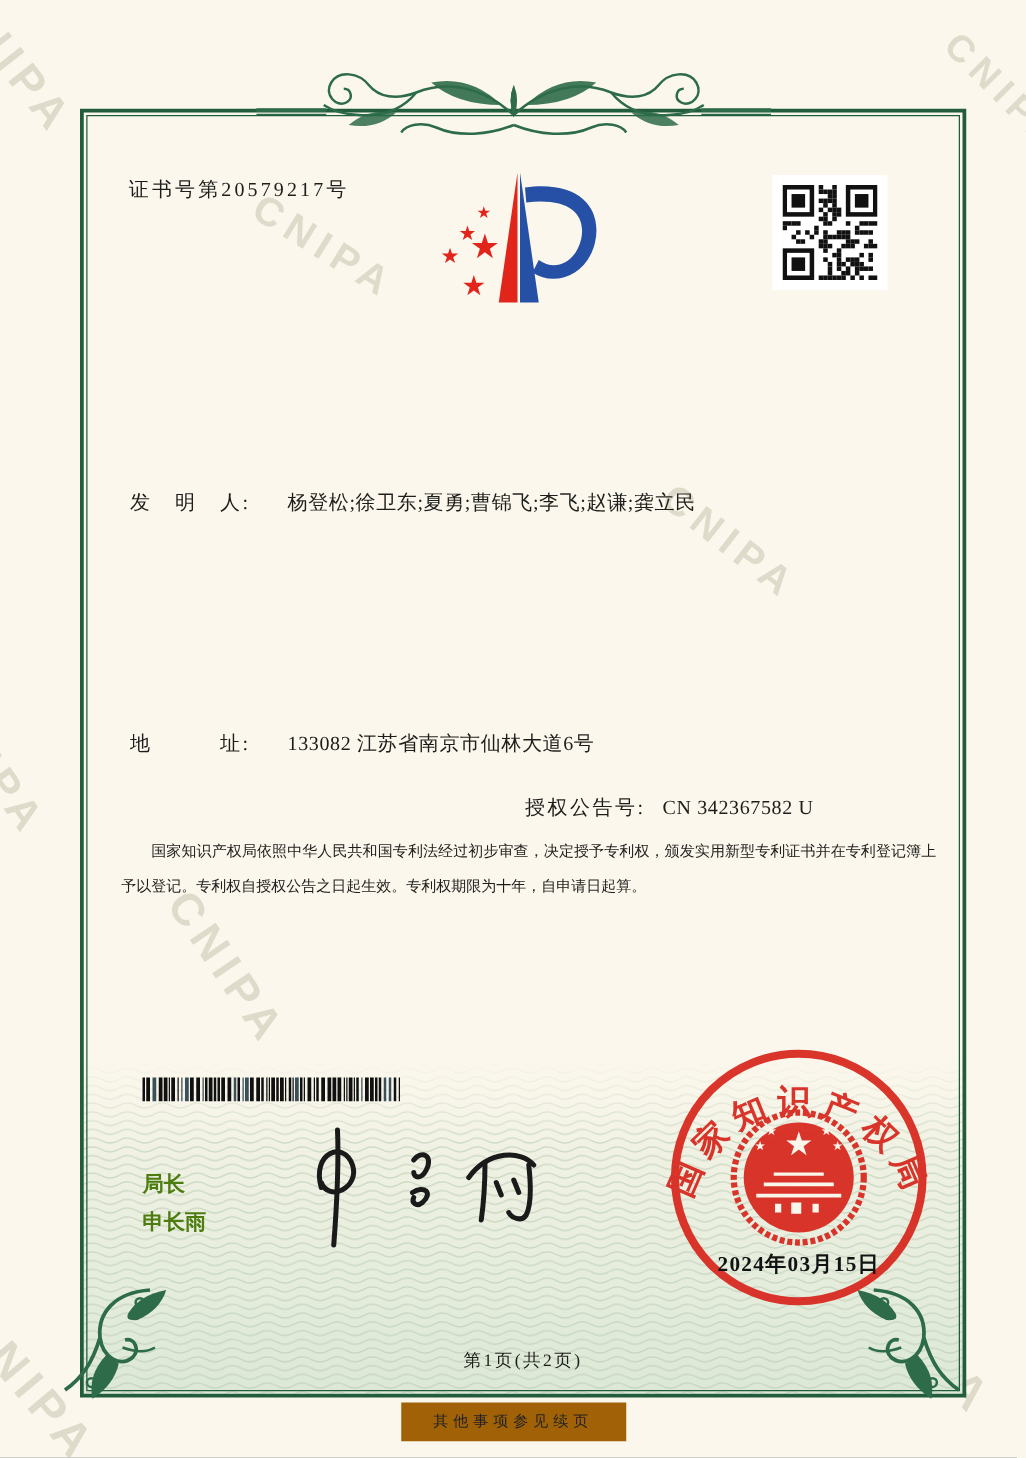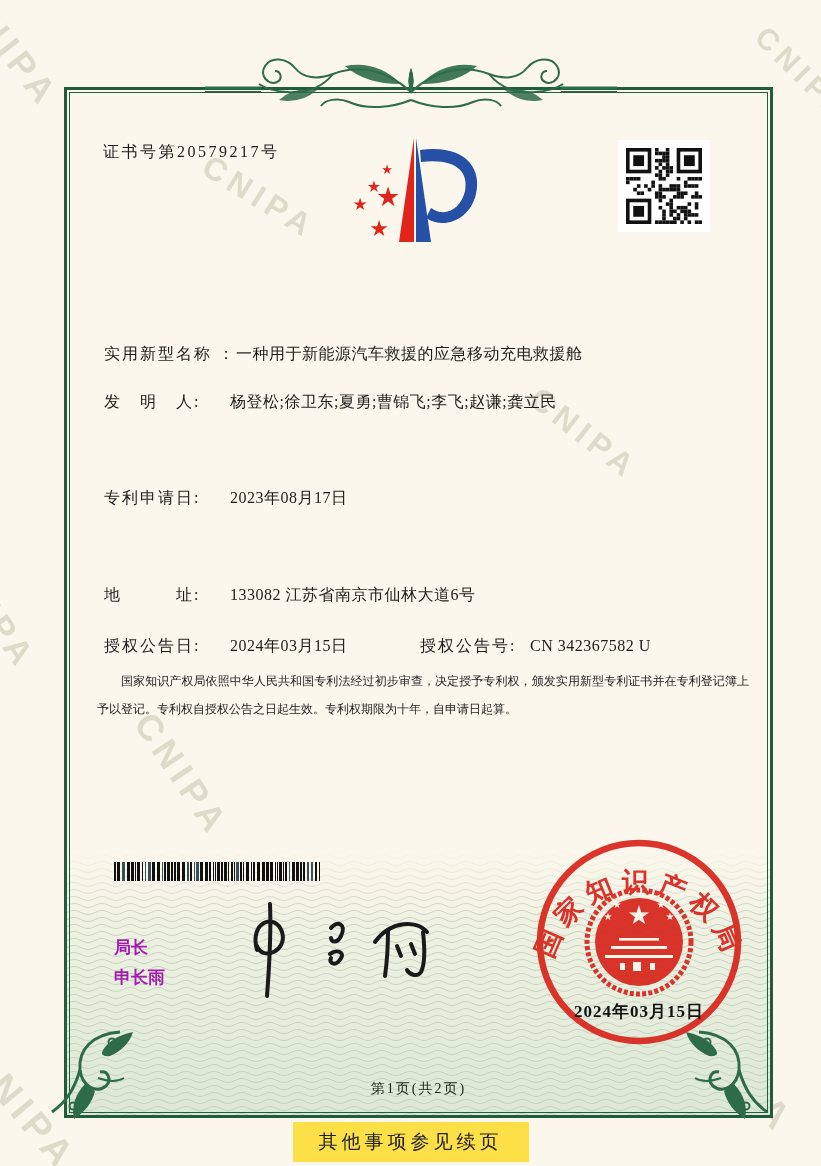--- a/index.html
+++ b/index.html
@@ -27,30 +27,30 @@
          font-size:40px;font-weight:700;letter-spacing:9px;z-index:5;}
   .frow{position:absolute;left:104px;font-size:16px;letter-spacing:1px;z-index:5;white-space:nowrap;}
   .lbl{display:inline-block;min-width:126px;letter-spacing:2px;}
   .val{letter-spacing:.5px;}
   .f2{position:absolute;left:316px;}
   .paras{position:absolute;left:97px;top:668px;width:652px;text-align:justify;
          font-size:12px;line-height:27.5px;z-index:5;}
   .paras p{text-indent:2em;margin-bottom:7px;}
   .barcode{position:absolute;left:114px;top:862px;width:214px;height:19px;display:flex;z-index:6;}
   .director{position:absolute;left:114px;z-index:6;font-family:"Liberation Sans","DejaVu Sans",sans-serif;
-            font-size:17px;font-weight:600;color:#a21caf;}
+            font-size:17px;font-weight:600;color:#4d7c0f;}
   .sig{position:absolute;left:235px;top:898px;z-index:6;}
   .seal{position:absolute;left:532px;top:836px;width:214px;height:214px;z-index:7;}
   .seal-arc{font-family:"Liberation Serif",serif;letter-spacing:7px;font-size:27px;font-weight:700;}
   .sealdate{position:absolute;left:0;right:0;top:164px;text-align:center;font-size:17px;
             font-weight:700;color:#121212;letter-spacing:1px;}
   .pageno{position:absolute;left:64px;top:1080px;width:709px;text-align:center;
           font-size:14px;letter-spacing:2px;z-index:6;}
-  .note{position:absolute;left:50%;transform:translateX(-50%);top:1122px;background:#fde047;
-        padding:7px 26px;font-size:19px;letter-spacing:4px;z-index:6;color:#222;}
+  .note{position:absolute;left:50%;transform:translateX(-50%);top:1122px;background:#a16207;
+        padding:7px 26px;font-size:12px;letter-spacing:4px;z-index:6;color:#222;}
 </style>
 </head>
 <body>
 
 <div class="page">
 
   <div class="wm" style="left:-18px;top:-20px;font-size:36px;transform:rotate(52deg)">CNIPA</div>
   <div class="wm" style="left:215px;top:148px;font-size:32px;transform:rotate(32deg)">CNIPA</div>
   <div class="wm" style="left:545px;top:380px;font-size:32px;transform:rotate(38deg)">CNIPA</div>
   <div class="wm" style="left:-32px;top:545px;font-size:34px;transform:rotate(55deg)">CNIPA</div>
@@ -253,34 +253,27 @@
         <rect x="50.4" y="0" width="25.2" height="25.2" fill="#111"></rect>
         <rect x="54" y="3.6" width="18" height="18" fill="#fff"></rect>
         <rect x="57.6" y="7.2" width="10.8" height="10.8" fill="#111"></rect>
         <rect x="0" y="50.4" width="25.2" height="25.2" fill="#111"></rect>
         <rect x="3.6" y="54" width="18" height="18" fill="#fff"></rect>
         <rect x="7.2" y="57.6" width="10.8" height="10.8" fill="#111"></rect>
       </svg>
   </div>
 
 
-  <div class="frow" style="top:344px">
-    <span class="lbl">实用新型名称 ：</span><span class="val">一种用于新能源汽车救援的应急移动充电救援舱</span>
-  </div>
   <div class="frow" style="top:392px">
     <span class="lbl">发　明　人:</span><span class="val">杨登松;徐卫东;夏勇;曹锦飞;李飞;赵谦;龚立民</span>
   </div>
-  <div class="frow" style="top:488px">
-    <span class="lbl">专利申请日:</span><span class="val">2023年08月17日</span>
-  </div>
   <div class="frow" style="top:585px">
     <span class="lbl">地　　　址:</span><span class="val">133082 江苏省南京市仙林大道6号</span>
   </div>
   <div class="frow" style="top:636px">
-    <span><span class="lbl">授权公告日:</span><span class="val">2024年03月15日</span></span>
     <span class="f2"><span class="lbl" style="min-width:110px">授权公告号:</span><span class="val">CN 342367582 U</span></span>
   </div>
 
   <div class="paras">
     <p>国家知识产权局依照中华人民共和国专利法经过初步审查，决定授予专利权，颁发实用新型专利证书并在专利登记簿上予以登记。专利权自授权公告之日起生效。专利权期限为十年，自申请日起算。</p>
   </div>
 
   <div class="barcode">
       <div style="width:2px;background:#101010"></div>
       <div style="width:1px"></div>

